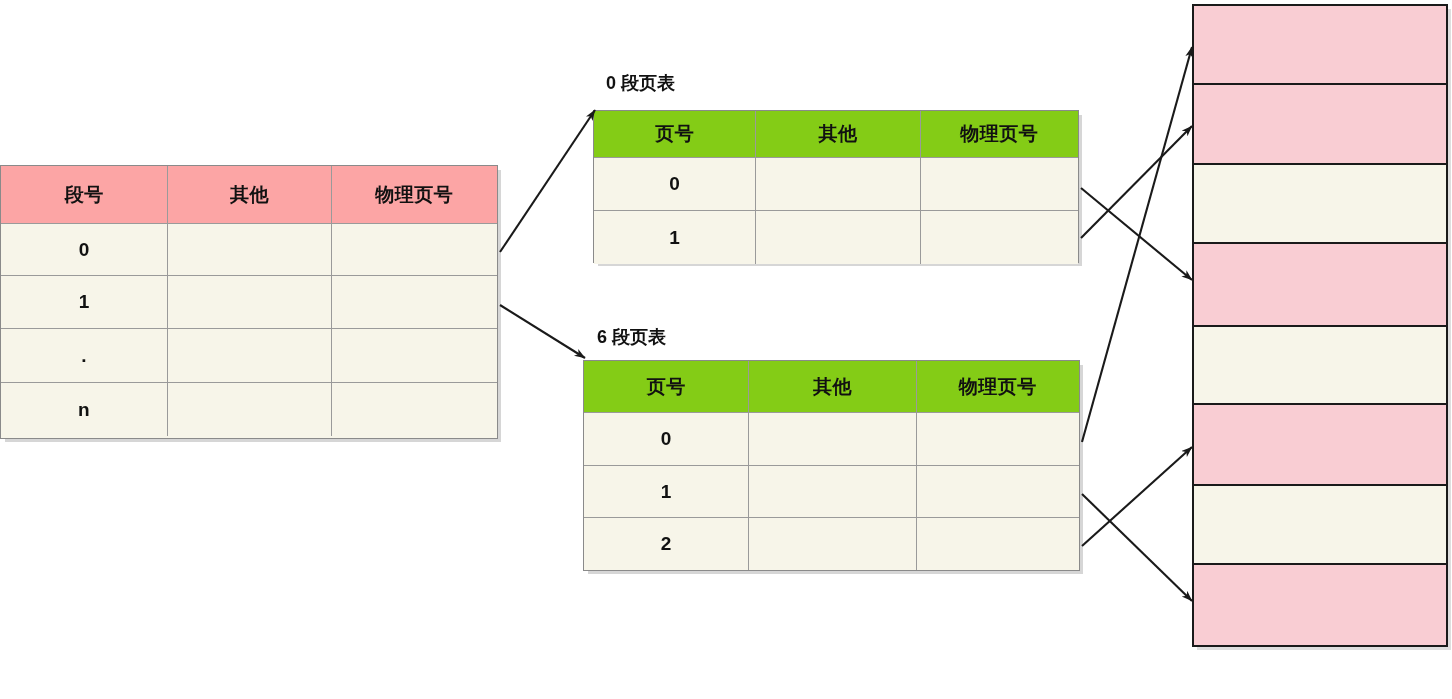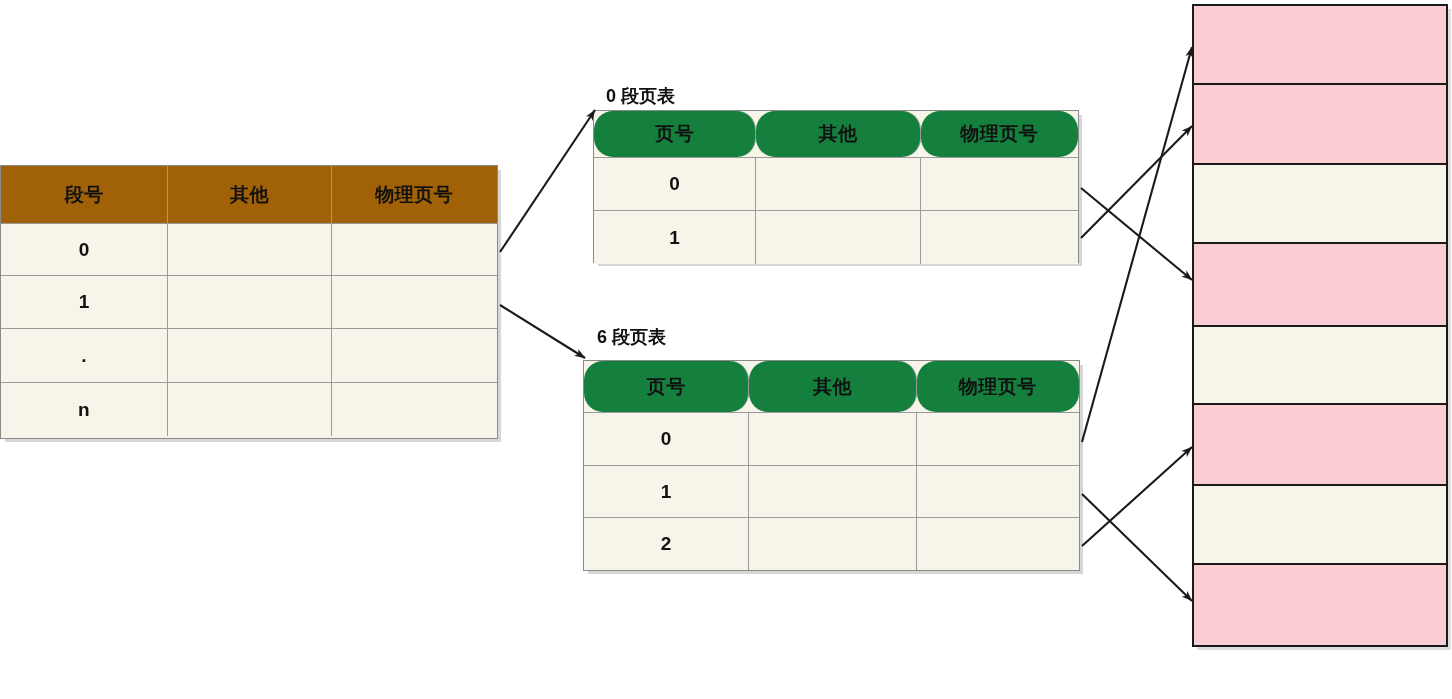--- a/index.html
+++ b/index.html
@@ -39,22 +39,22 @@
     display: flex;
     align-items: center;
     justify-content: center;
     font-size: 19px;
     font-weight: bold;
     color: #111;
     letter-spacing: .5px;
   }
   .tcell:last-child { border-right: none; }
 
-  .hdr-blue   { background: #a16207; }
-  .hdr-orange { background: #15803d; border-radius: 19px; }
+  .hdr-blue   { background: #fca5a5; }
+  .hdr-orange { background: #84cc16; }
   .body-cell  { background: #f7f5e9; }
 
   .tbl-title {
     position: absolute;
     font-size: 18px;
     font-weight: bold;
     color: #111;
     white-space: nowrap;
   }
 
@@ -122,21 +122,21 @@
       <div class="tcell body-cell" style="width:166px;"></div>
     </div>
 
     <div class="trow" style="height:53px;">
       <div class="tcell body-cell" style="width:168px;">n</div>
       <div class="tcell body-cell" style="width:164px;"></div>
       <div class="tcell body-cell" style="width:166px;"></div>
     </div>
   </div>
 
-  <div class="tbl-title" style="left:606px; top:84px;">0 段页表</div>
+  <div class="tbl-title" style="left:606px; top:71px;">0 段页表</div>
 
   <div class="tbl" id="page-table-0" style="left:593px; top:110px; width:486px; height:153px;">
     <div class="trow" style="height:47px;">
       <div class="tcell hdr-orange" style="width:163px;">页号</div>
       <div class="tcell hdr-orange" style="width:165px;">其他</div>
       <div class="tcell hdr-orange" style="width:158px;">物理页号</div>
     </div>
     <div class="trow" style="height:53px;">
       <div class="tcell body-cell" style="width:163px;">0</div>
       <div class="tcell body-cell" style="width:165px;"></div>

